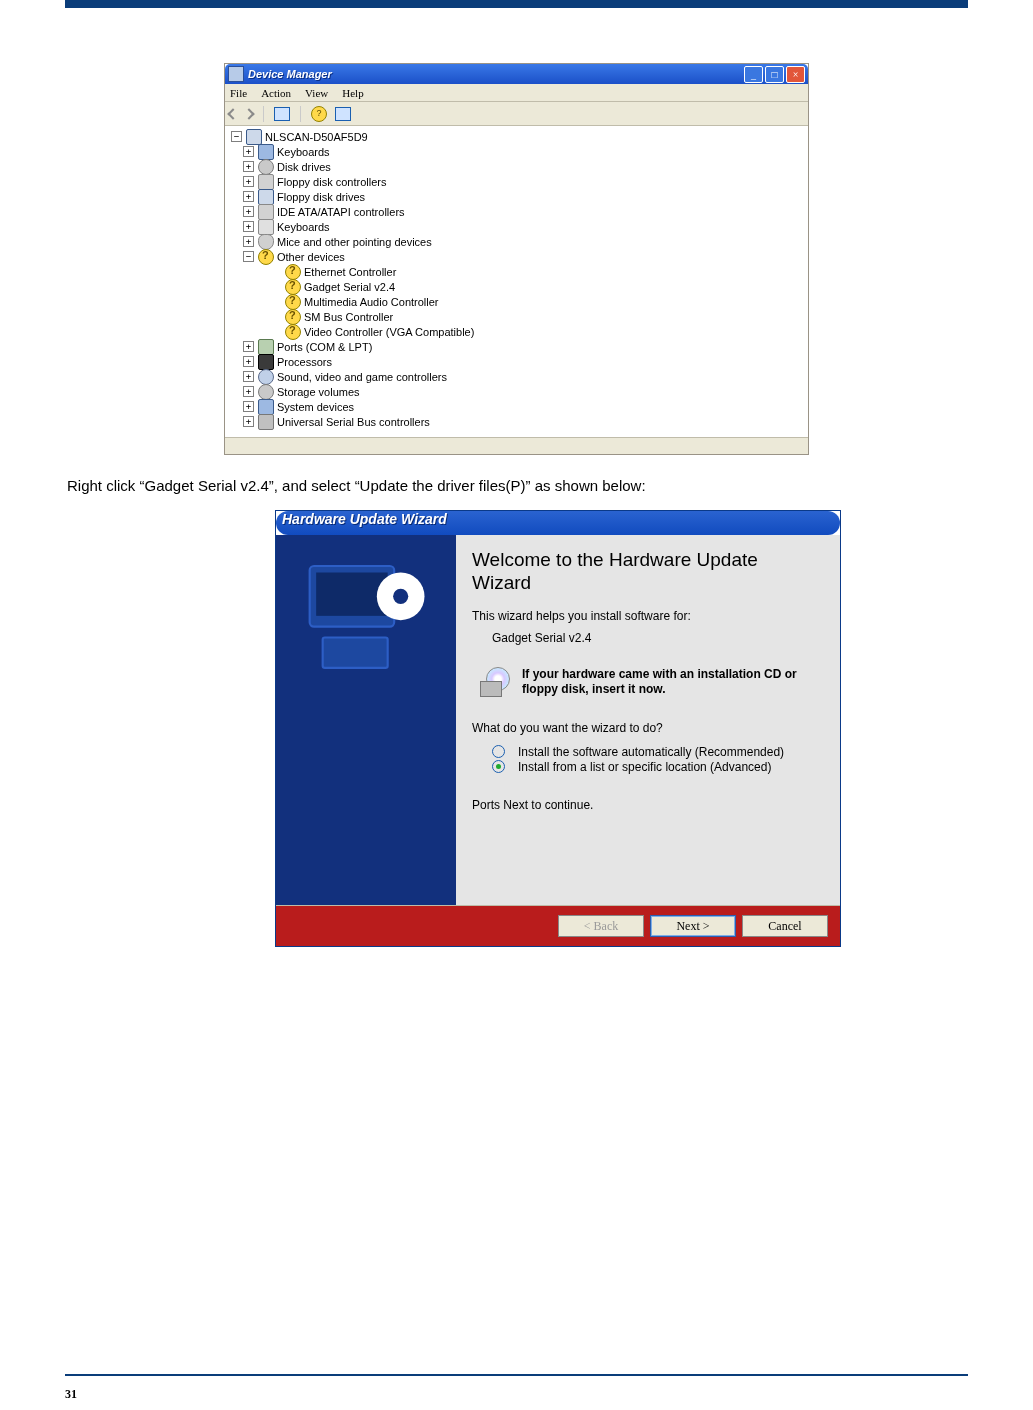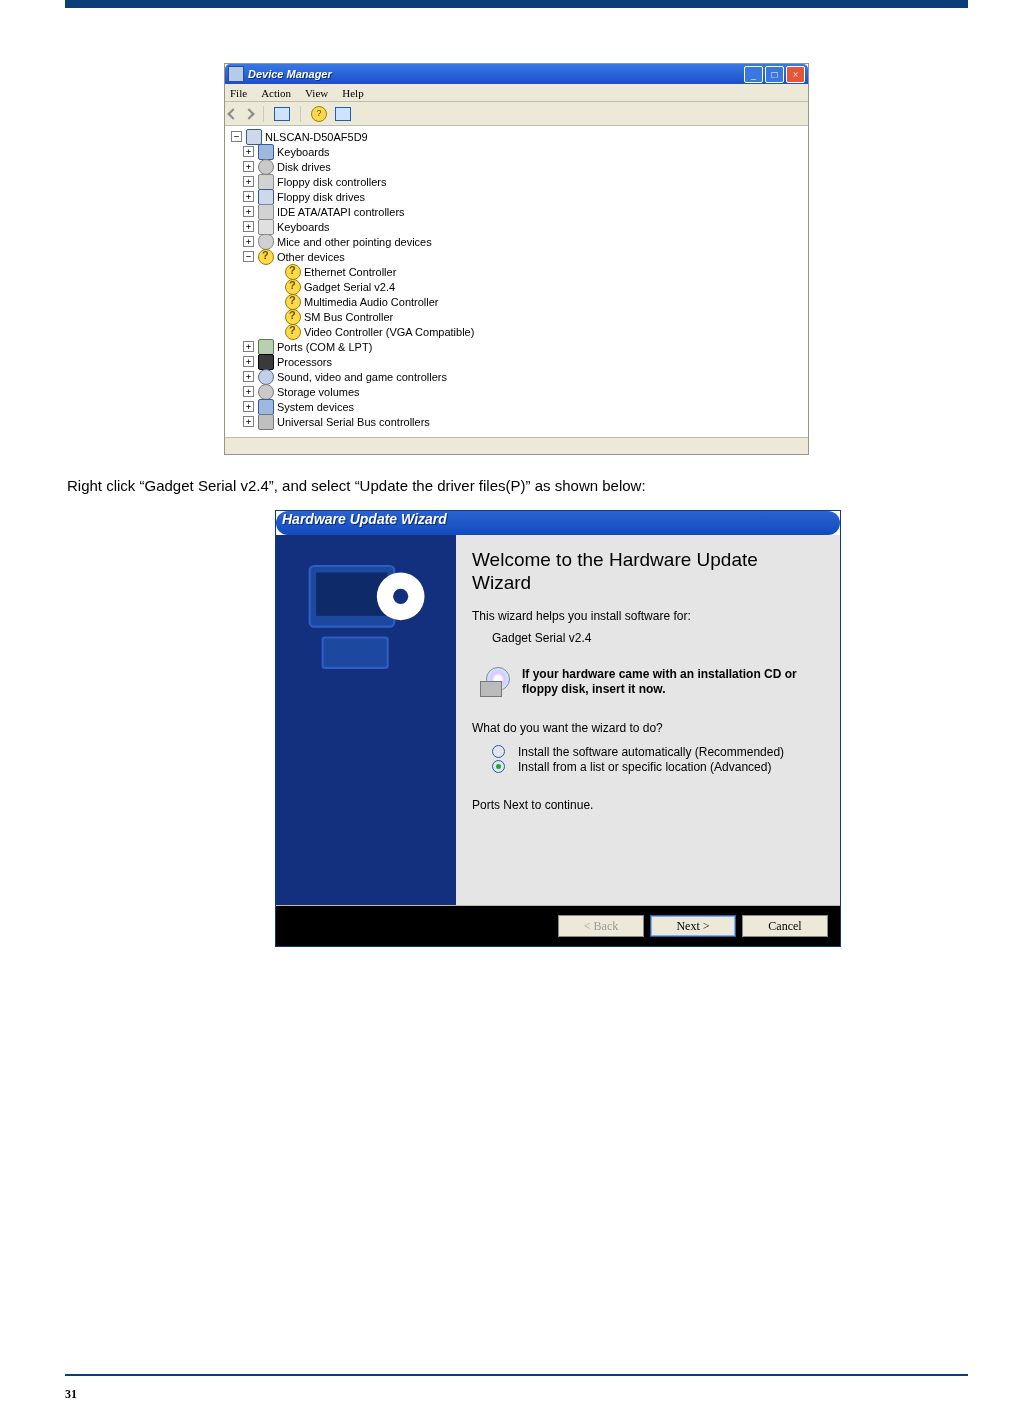--- a/index.html
+++ b/index.html
@@ -58,21 +58,21 @@
   .wiz-cd{display:flex;align-items:flex-start;gap:8px;margin-bottom:24px;padding-left:8px;}
   .cd-ico{width:34px;height:30px;flex-shrink:0;position:relative;}
   .cd-ico .disc{width:22px;height:22px;border-radius:50%;border:1px solid #888;background:radial-gradient(circle,#fff 20%,#d8c8ff 40%,#c8e8ff 70%,#e8d8ff);position:absolute;left:6px;top:0;}
   .cd-ico .flop{width:20px;height:14px;background:#bbb;border:1px solid #777;position:absolute;left:0;bottom:0;}
   .wiz-cd .ct{font-size:12px;font-weight:bold;line-height:1.25;}
   .wiz-q{font-size:12px;margin-bottom:10px;}
   .wiz-opt{display:flex;align-items:center;gap:13px;margin:1px 0 1px 20px;font-size:12px;}
   .radio{width:11px;height:11px;border:1px solid #1a5fb0;border-radius:50%;display:inline-block;position:relative;flex-shrink:0;}
   .radio.sel:after{content:"";width:5px;height:5px;border-radius:50%;background:#1eaa2e;position:absolute;left:3px;top:3px;}
   .wiz-click{font-size:12px;margin-top:24px;}
-  .wiz-foot{height:40px;background:#000000;border-top:1px solid #bfbba8;display:flex;justify-content:flex-end;align-items:center;padding-right:12px;gap:6px;}
+  .wiz-foot{height:40px;background:#b91c1c;border-top:1px solid #bfbba8;display:flex;justify-content:flex-end;align-items:center;padding-right:12px;gap:6px;}
   .btn{width:86px;height:22px;font-size:12px;background:#ece9d8;border:1px solid #888;font-family:Tahoma;}
   .btn.dis{color:#9a9a9a;}
   .btn.def{border:1px solid #2a5fb0;box-shadow:0 0 0 1px #7faee8 inset;}
   
   .footer-line{position:absolute;bottom:34px;left:0;width:100%;height:2px;background:#0a3d7a;}
   .pagenum{position:absolute;bottom:8px;left:0;font-size:12px;font-weight:bold;font-family:"Times New Roman",serif;}
 </style>
 </head>
 <body>
 

